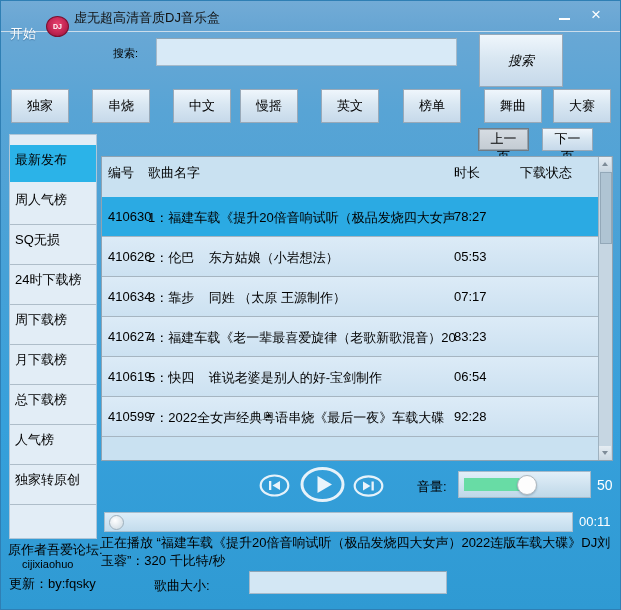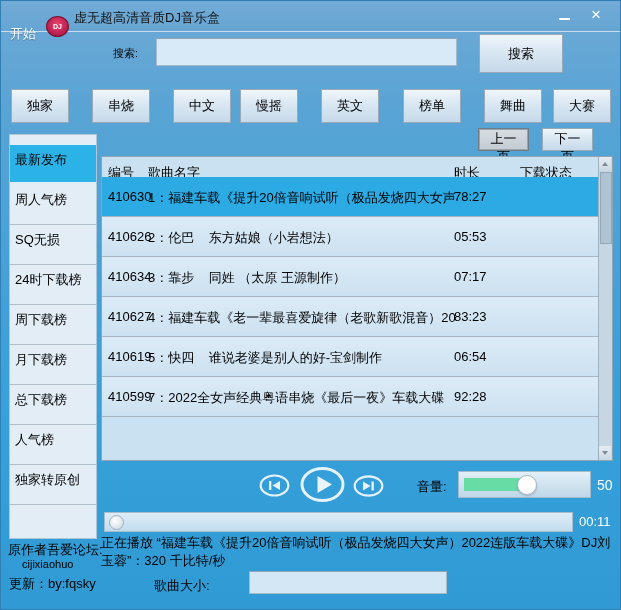--- a/index.html
+++ b/index.html
@@ -23,37 +23,37 @@
   .min-glyph{display:block;width:11px;height:2px;background:#fff;margin-top:9px;}
   .start-menu{position:absolute;left:9px;top:24px;color:#fff;font-size:13px;z-index:2;text-shadow:0 1px 1px rgba(0,40,80,.35);}
   
   .search-label{position:absolute;left:112px;top:45px;font-size:11px;}
   .search-input{position:absolute;left:155px;top:37px;width:301px;height:28px;
     background:#D8EAF7;border:1px solid #A6BACA;border-top-color:#8FA5B5;box-sizing:border-box;
     font-size:13px;padding:0 4px;outline:none;}
   .btn{background:linear-gradient(180deg,#EFF6FC 0%,#D9E7F2 45%,#C6D9EA 100%);
     border:1px solid #99A9B8;font-size:13px;color:#000;
     font-family:"Liberation Sans","DejaVu Sans",sans-serif;box-sizing:border-box;}
-  .search-btn{position:absolute;left:478px;top:33px;width:84px;height:39px;}
+  .search-btn{position:absolute;left:478px;top:33px;width:84px;height:53px;font-style:italic;}
   
   .cat-btn{position:absolute;top:88px;width:58px;height:34px;}
   
   .page-btn{position:absolute;top:127px;width:51px;height:23px;font-size:13px;}
   .page-btn.prev{left:477px;background:linear-gradient(180deg,#D7DDE3,#C3CBD3);border:1px solid #6F7B85;box-shadow:inset 0 0 0 1px #9AA4AD;}
   .page-btn.next{left:541px;}
   
   .sidebar{position:absolute;left:8px;top:133px;width:88px;height:405px;
     background:#E2EDF6;border:1px solid #AFC6D8;box-sizing:border-box;padding-top:10px;}
   .side-item{height:40px;box-sizing:border-box;border-bottom:1px solid #AEBDC9;
     font-size:13px;padding:6px 0 0 5px;color:#000;cursor:default;}
   .side-item.selected{background:#2BB3E8;height:37px;margin-bottom:3px;border-bottom:none;}
   
   .table{position:absolute;left:100px;top:155px;width:512px;height:305px;
     background:#C9E1F1;border:1px solid #8FA3B2;box-sizing:border-box;}
-  .thead{position:relative;height:20px;font-size:13px;}
+  .thead{position:relative;height:40px;font-size:13px;}
   .thead span{position:absolute;top:7px;}
   .h-id{left:6px;} .h-name{left:46px;} .h-dur{left:352px;} .h-status{left:418px;}
   .trow{position:relative;height:39px;border-bottom:1px solid #A6B5C1;
     background:linear-gradient(180deg,#DCEBF7,#CCE1F1);font-size:13px;cursor:default;}
   .trow.selected{background:#2BAAE3;}
   .trow span{position:absolute;top:12px;white-space:pre;}
   .c-id{left:6px;} .c-name{left:46px;} .c-dur{left:352px;} .c-status{left:418px;}
   
   .scrollbar{position:absolute;right:0;top:0;width:13px;height:303px;background:#C6D6E2;border-left:1px solid #9FB2C0;}
   .sb-arrow{position:absolute;left:0;width:12px;height:14px;background:linear-gradient(180deg,#E6EDF3,#CBD8E2);

